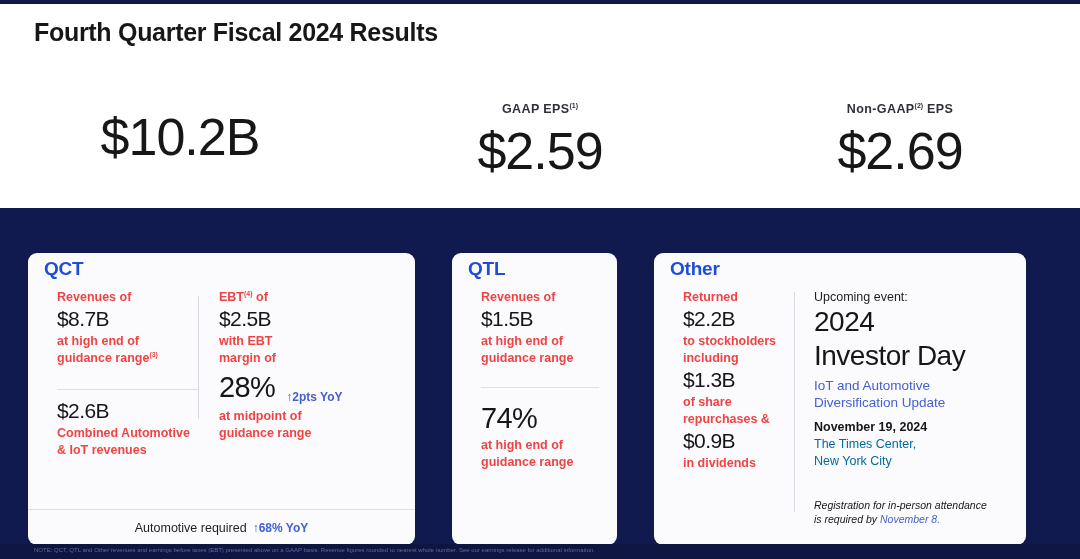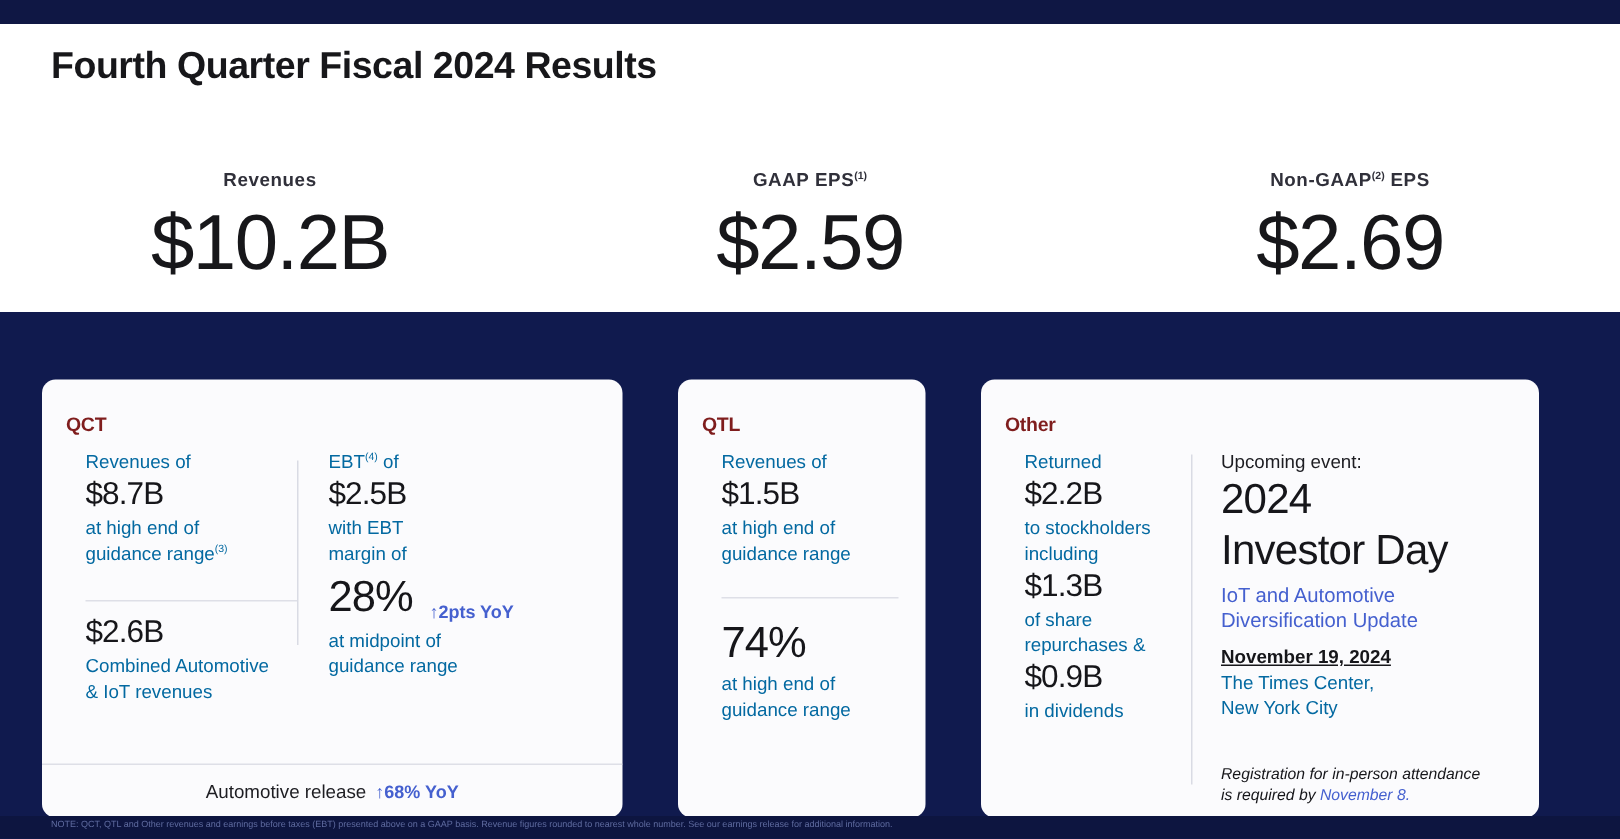--- a/index.html
+++ b/index.html
@@ -12,21 +12,21 @@
 
   body {
     font-family: "Liberation Sans", sans-serif;
     background: #0f1744;
     position: relative;
   }
 
   
   .top-panel {
     position: absolute;
-    left: 0; top: 16px;
+    left: 0; top: 4px;
     width: 1080px;
     height: 208px;
     background: #ffffff;
   }
 
   .page-title {
     position: absolute;
     left: 34px;
     top: 14px;
     font-size: 25px;
@@ -92,25 +92,25 @@
     background: #fbfbfd;
     border-radius: 9px;
     position: relative;
     overflow: hidden;
   }
   .card-qct { width: 387px; }
   .card-qtl { width: 165px; }
   .card-other { width: 372px; }
 
   .card-title {
-    font-size: 13px;
+    font-size: 19px;
     font-weight: 700;
-    color: #7f1d1d;
+    color: #1d4ed8;
     letter-spacing: -0.2px;
-    padding: 23px 0 0 16px;
+    padding: 6px 0 0 16px;
     line-height: 1;
   }
 
   .card-body {
     display: flex;
     padding: 0 0 0 0;
   }
 
   .col {
     padding-top: 11px;
@@ -123,23 +123,23 @@
     margin: 18px 0 40px 0;
   }
   .vdiv-other {
     width: 1px;
     background: #d9dbe4;
     margin: 14px 0 14px 0;
   }
 
   .lbl {
     font-size: 12.5px;
-    color: #0369a1;
+    color: #ef4444;
     line-height: 1.35;
-    font-weight: 400;
+    font-weight: 700;
   }
   .lbl sup {
     font-size: 7px;
     vertical-align: super;
   }
 
   .big {
     font-size: 21px;
     font-weight: 300;
     color: #16161a;
@@ -202,21 +202,20 @@
     color: #4560cf;
     line-height: 1.32;
     margin-top: 3px;
   }
   .evt-date {
     font-size: 12.5px;
     font-weight: 700;
     color: #16161a;
     line-height: 1.35;
     margin-top: 7px;
-    text-decoration: underline;
   }
   .evt-place {
     font-size: 12.5px;
     color: #0369a1;
     line-height: 1.35;
   }
   .evt-reg {
     font-size: 10.5px;
     font-style: italic;
     color: #16161a;
@@ -247,21 +246,20 @@
 </head>
 <body>
 
 <div class="top-panel">
 
   <div class="page-title">Fourth Quarter Fiscal 2024 Results</div>
 
   <div class="kpi-row">
 
     <div class="kpi">
-      <div class="kpi-label"><span>Revenues</span></div>
       <div class="kpi-value">$10.2B</div>
     </div>
 
     <div class="kpi">
       <div class="kpi-label"><span>GAAP EPS</span><sup>(1)</sup></div>
       <div class="kpi-value">$2.59</div>
     </div>
 
     <div class="kpi">
       <div class="kpi-label"><span>Non-GAAP</span><sup>(2)</sup><span> EPS</span></div>
@@ -306,21 +304,21 @@
           <div class="yoy">↑2pts YoY</div>
         </div>
 
         <div class="lbl" style="margin-top:4px;">at midpoint of</div>
         <div class="lbl">guidance range</div>
       </div>
 
     </div>
 
     <div class="card-footer">
-      <span class="ft-text">Automotive release</span>
+      <span class="ft-text">Automotive required</span>
       <span class="yoy">↑68% YoY</span>
     </div>
   </div>
 
   <div class="card card-qtl">
     <div class="card-title">QTL</div>
 
     <div class="col col-pad-l" style="padding-right:18px;">
       <div class="lbl">Revenues of</div>
       <div class="big">$1.5B</div>

